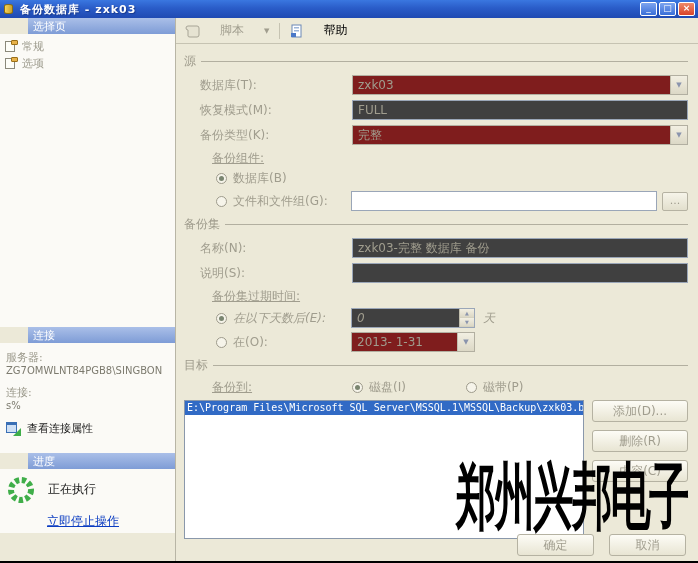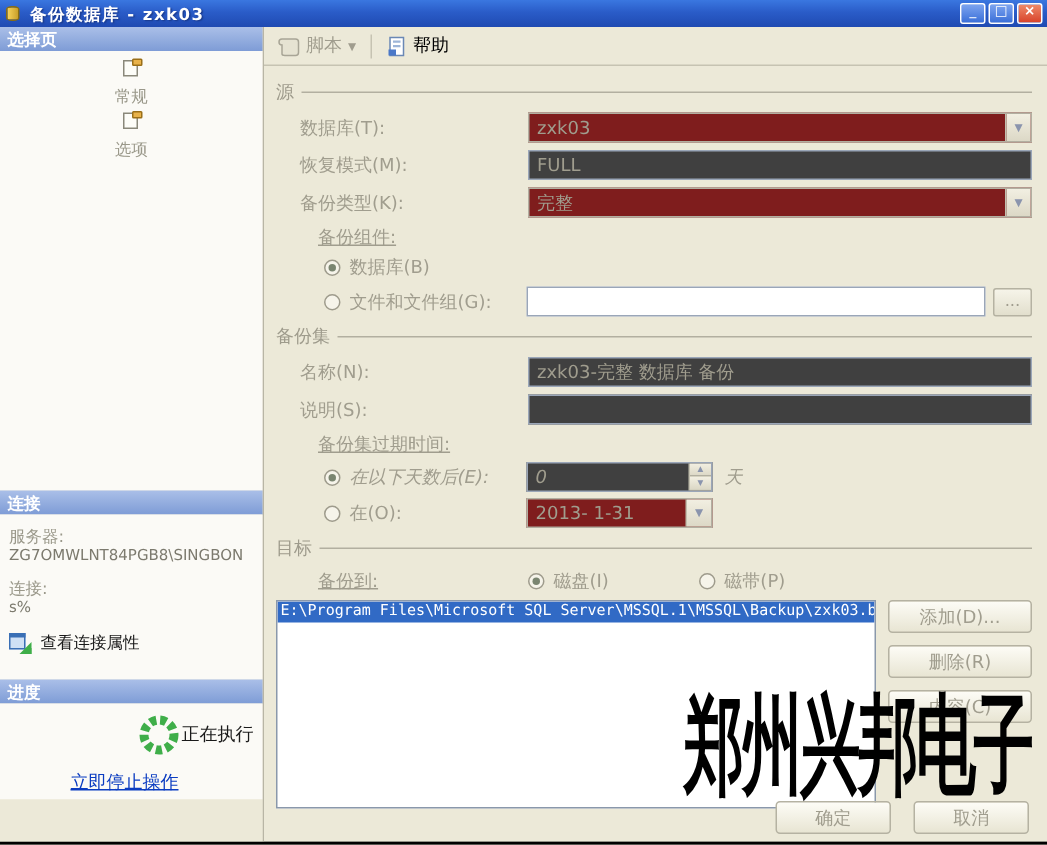--- a/index.html
+++ b/index.html
@@ -21,45 +21,45 @@
     background:linear-gradient(180deg,#7da4ef,#3a6fd8); color:#fff; font-size:9px; line-height:11px; text-align:center; }
   .wbtn.close { background:linear-gradient(180deg,#ee8a6a,#d8432a); font-weight:bold; }
 
   
   .dlgbody { position:absolute; top:18px; left:0; right:0; bottom:0; display:flex; }
   .sidebar { width:176px; background:#ece9d8; border-right:1px solid #b8b5a5; display:flex; flex-direction:column; }
   .main { flex:1; position:relative; background:#ece9d8; }
 
   
   .sect-header { height:16px; background:linear-gradient(180deg,#aabfe8,#7e9cd6);
-    color:#fff; font-weight:bold; font-size:11px; padding:1px 0 0 5px; }
+    color:#fff; font-weight:normal; font-size:11px; padding:1px 0 0 5px;margin-left:28px; }
   .sect-body { background:#fbfaf6; }
   .pages-body { height:293px; padding:4px 2px; }
-  .page-item { display:flex; align-items:center; gap:4px; padding:1px 2px; color:#9a988a; font-size:11px;flex-direction:column; }
+  .page-item { display:flex; align-items:center; gap:4px; padding:1px 2px; color:#9a988a; font-size:11px; }
   .pg-ico { width:14px; height:13px; position:relative; flex:0 0 14px; }
   .pg-ico .sheet { position:absolute; left:1px; top:1px; width:10px; height:11px; background:#fdfdf8; border:1px solid #8a887a; }
   .pg-ico .mark { position:absolute; right:0; top:0; width:7px; height:5px; background:#e8b24a; border:1px solid #9a6f18; border-radius:1px; }
   .conn-body { height:110px; padding:7px 6px; font-size:11px; }
   .conn-label { color:#9a988a; }
   .conn-value { color:#7c7a6e; font-size:10px; margin-bottom:9px; word-break:break-all; }
   .view-link-row { display:flex; align-items:center; gap:6px; margin-top:10px; color:#1a1a1a; }
   .vp-ico { width:15px; height:14px; position:relative; flex:0 0 15px; }
   .vp-ico .pane { position:absolute; left:0; top:0; width:11px; height:11px; background:#cfe0f5; border:1px solid #3a6fb5; }
   .vp-ico .bar { position:absolute; left:0; top:0; width:11px; height:3px; background:#3a6fb5; }
   .vp-ico .arrow { position:absolute; right:0; bottom:0; width:0; height:0; border-left:4px solid transparent; border-top:4px solid transparent; border-bottom:4px solid #3fae49; border-right:4px solid #3fae49; }
   .prog-body { height:64px; padding:6px 6px; }
-  .prog-row { display:flex; align-items:flex-start; gap:0;justify-content:flex-end; }
+  .prog-row { display:flex; align-items:flex-start; gap:12px; }
   .prog-text { color:#1a1a1a; margin-top:6px; }
   .stop-link { display:block; margin:8px 0 0 41px; color:#0b3cc1; text-decoration:underline; }
   .sidebar-fill { flex:1; background:#ece9d8; }
 
   
   .toolbar { position:absolute; top:0; left:0; right:0; height:26px; border-bottom:1px solid #c6c3b2;
     display:flex; align-items:center; padding:0 6px; gap:4px; background:#ece9d8; }
-  .tb-item { display:flex; align-items:center; gap:4px; padding:2px 3px; }
+  .tb-item { display:flex; align-items:center; gap:20px; padding:2px 3px; }
   .tb-label-disabled { color:#a09d8e; }
   .tb-label { color:#000; }
   .tb-caret { font-size:7px; color:#a09d8e; }
   .tb-sep { width:1px; height:16px; background:#c6c3b2; margin:0 3px; }
 
   
   .content { position:absolute; top:27px; left:0; right:0; bottom:0; padding:8px 10px 0 8px; }
   .legend { display:flex; align-items:center; color:#9e9b8c; margin-bottom:5px; }
   .legend::after { content:""; flex:1; border-top:1px solid #b2afa0; margin-left:5px; }
   .row { display:flex; align-items:center; margin:0 0 5px 0; }

